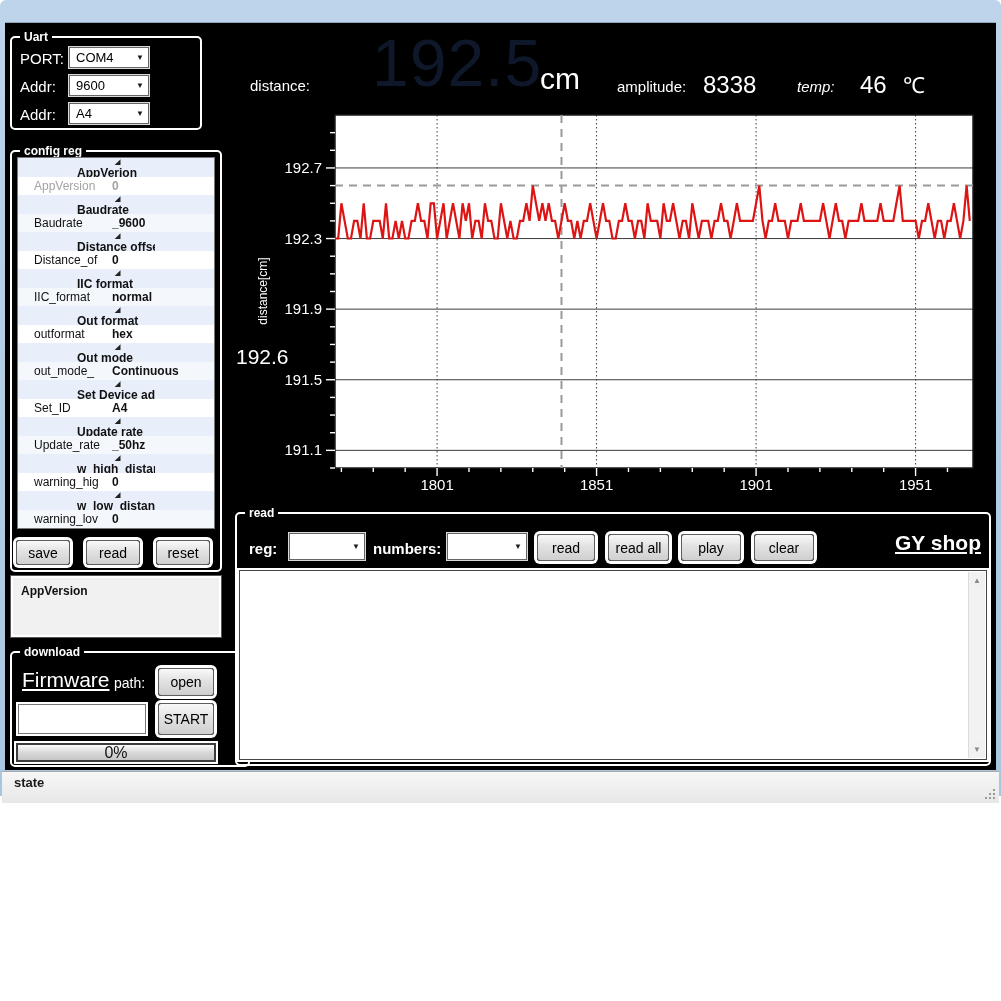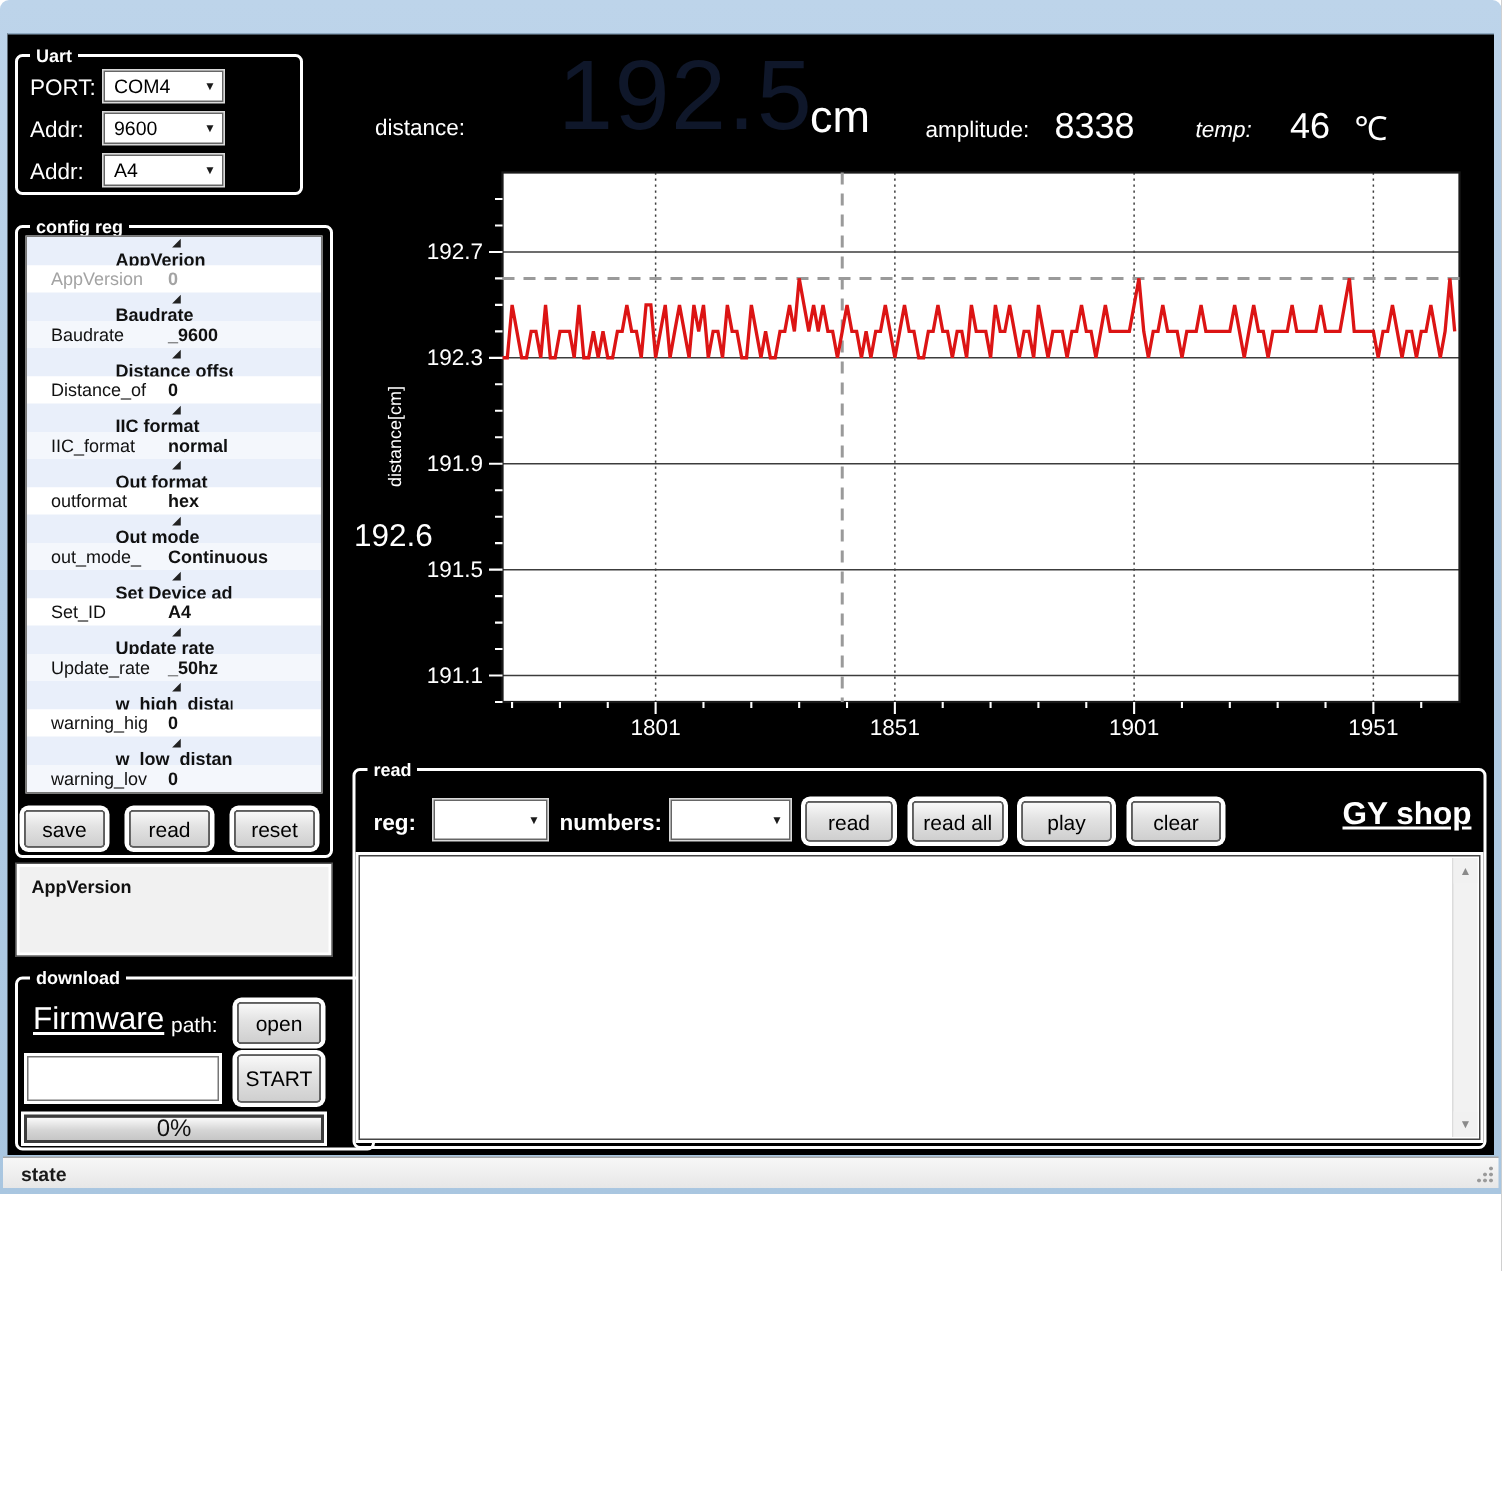--- a/index.html
+++ b/index.html
@@ -24,21 +24,21 @@
     text-shadow:0 1px 1px rgba(0,0,0,.45); }
   .winbtn.min { width:32px; border-radius:0 0 0 4px;
     background:linear-gradient(#f4f8fc,#ccd8e5 48%,#b9c9da); }
   .winbtn.max { width:30px; background:linear-gradient(#f4f8fc,#ccd8e5 48%,#b9c9da); }
   .winbtn.close { width:40px; border-radius:0 0 4px 0; font-size:12px; font-weight:bold;
     background:linear-gradient(#eda28f,#d4543a 45%,#a93722); }
   .glyph-bar { width:9px; height:3px; background:#fff; box-shadow:0 1px 1px rgba(0,0,0,.4); }
   .glyph-box { width:9px; height:7px; border:2px solid #fff; box-shadow:0 1px 1px rgba(0,0,0,.3); }
 
   .client { left:5px; top:22px; width:991px; height:748px; background:#000; border-top:1px solid #8ea8c0; }
-  .statusbar { left:2px; top:771px; width:997px; height:21px;
+  .statusbar { left:2px; top:771px; width:997px; height:32px;
     background:linear-gradient(#f7f7f7,#e7e7e7); border-top:1px solid #a8a8a8; }
   .status-text { left:12px; top:3px; font-size:13px; font-weight:bold; color:#1a1a1a; }
   .grip { right:3px; bottom:3px; width:12px; height:12px;
     background:
       radial-gradient(circle at 10px 10px,#9a9a9a 1px,transparent 1.5px),
       radial-gradient(circle at 6px 10px,#9a9a9a 1px,transparent 1.5px),
       radial-gradient(circle at 10px 6px,#9a9a9a 1px,transparent 1.5px),
       radial-gradient(circle at 2px 10px,#9a9a9a 1px,transparent 1.5px),
       radial-gradient(circle at 6px 6px,#9a9a9a 1px,transparent 1.5px),
       radial-gradient(circle at 10px 2px,#9a9a9a 1px,transparent 1.5px); }

